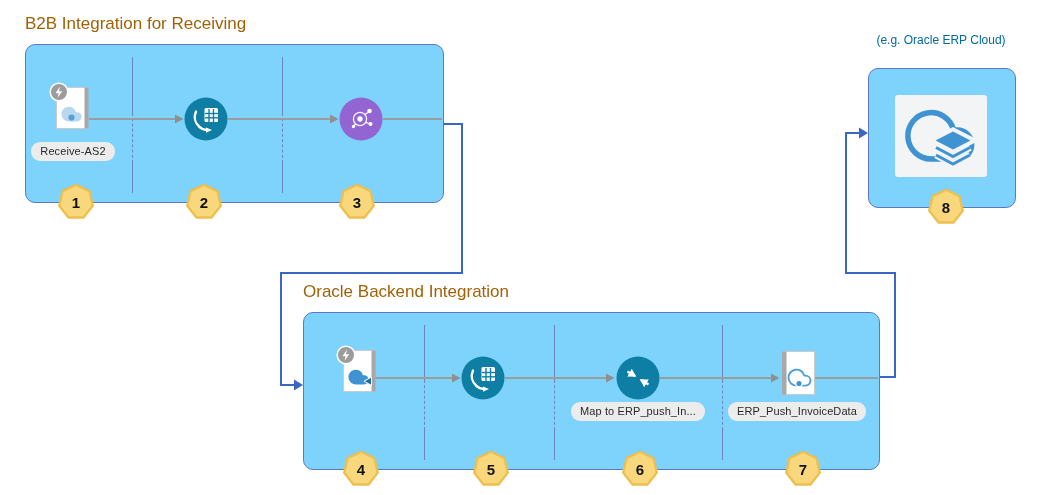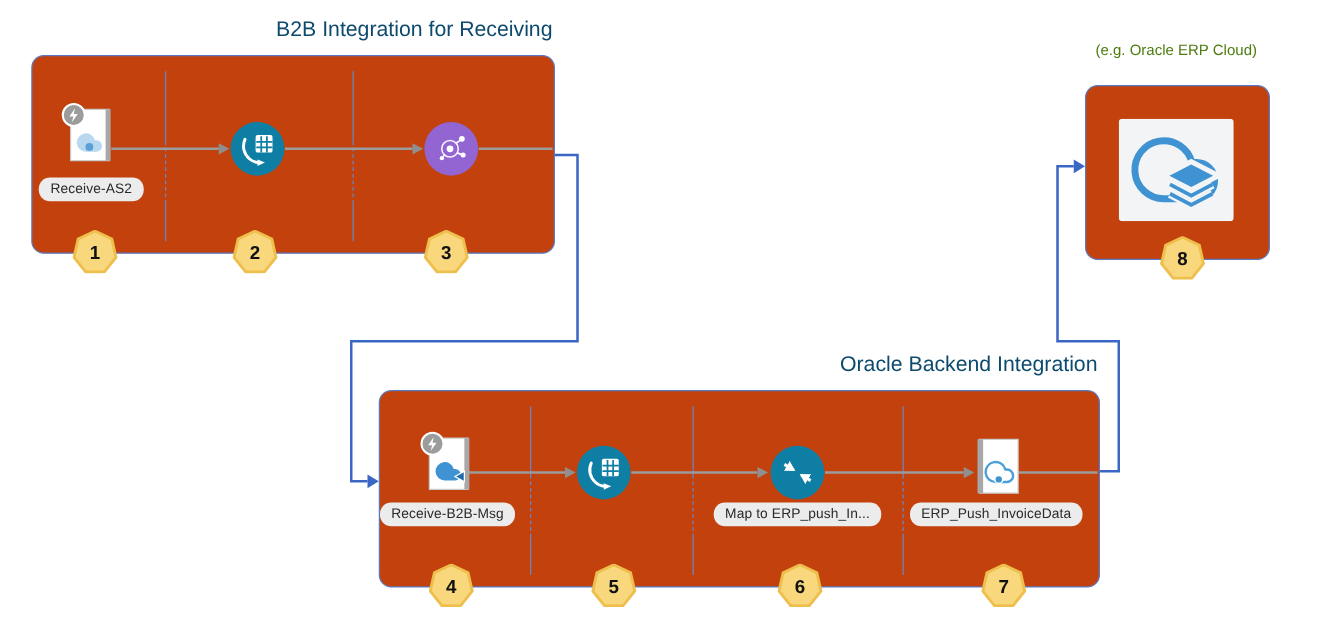--- a/index.html
+++ b/index.html
@@ -1,20 +1,20 @@
 <!DOCTYPE html>
 <html><head>
 <meta charset="utf-8">
 <style>
   html,body{margin:0;padding:0;background:#fff}
   .canvas{position:relative;width:1055px;height:495px;background:#ffffff;
           font-family:"Liberation Sans",sans-serif;color:#1d1d1f;overflow:hidden}
-  .title{position:absolute;text-align:right;font-size:17px;color:#0c4a6e;white-space:nowrap}
-  .subtitle{position:absolute;text-align:center;font-size:12px;color:#4d7c0f;white-space:nowrap}
-  .flow-box{position:absolute;border:1.5px solid #5b79c0;border-radius:10px;background:#c2410c}
+  .title{position:absolute;text-align:left;font-size:17px;color:#a16207;white-space:nowrap}
+  .subtitle{position:absolute;text-align:center;font-size:12px;color:#0369a1;white-space:nowrap}
+  .flow-box{position:absolute;border:1.5px solid #5b79c0;border-radius:10px;background:#7dd3fc}
   svg.overlay{position:absolute;left:0;top:0;pointer-events:none}
   .divider{position:absolute;top:12px;bottom:9px;display:flex;flex-direction:column}
   .divider>div{width:0;border-left:1.4px solid #6a84c4}
   .d-top{flex:1}
   .d-dash{height:50px;border-left-style:dashed !important}
   .d-bot{height:30px}
   .iconwrap{position:absolute}
   .pillwrap{position:absolute;width:200px;text-align:center}
   .pill{display:inline-block;background:#ececec;border-radius:9px;padding:3px 9px 4px;
         font-size:11px;color:#2a2a2a;white-space:nowrap;letter-spacing:.1px}
@@ -203,23 +203,20 @@
 
     <div class="iconwrap" style="left:470px;top:34px">
       <svg width="46" height="52">
         <rect x="9.5" y="4.5" width="31" height="43" fill="#fff" stroke="#cbcbcb"></rect>
         <rect x="8" y="4.5" width="4.5" height="43" fill="#a8a8a8"></rect>
         <path d="M18 10h-1.26A8 8 0 1 0 9 20h9a5 5 0 0 0 0-10z" transform="translate(13.5,18.6)" fill="none" stroke="#4a9fd8" stroke-width="1.9" stroke-linejoin="round" stroke-linecap="round"></path>
         <circle cx="25" cy="36.5" r="3.2" fill="#3f93d2" stroke="#fff" stroke-width="1.3"></circle>
       </svg>
     </div>
 
-    <div class="pillwrap" style="left:-46px;top:88px">
-      <span class="pill"><b></b><span>Receive-B2B-Msg</span></span>
-    </div>
     <div class="pillwrap" style="left:234px;top:88px">
       <span class="pill"><b>Map to </b><span>ERP_push_In...</span></span>
     </div>
     <div class="pillwrap" style="left:393px;top:88px">
       <span class="pill"><b></b><span>ERP_Push_InvoiceData</span></span>
     </div>
 
     <div class="badge" style="left:38.5px;top:137.5px">
       <div class="b-out hept"></div>
         <div class="b-in hept"></div>

